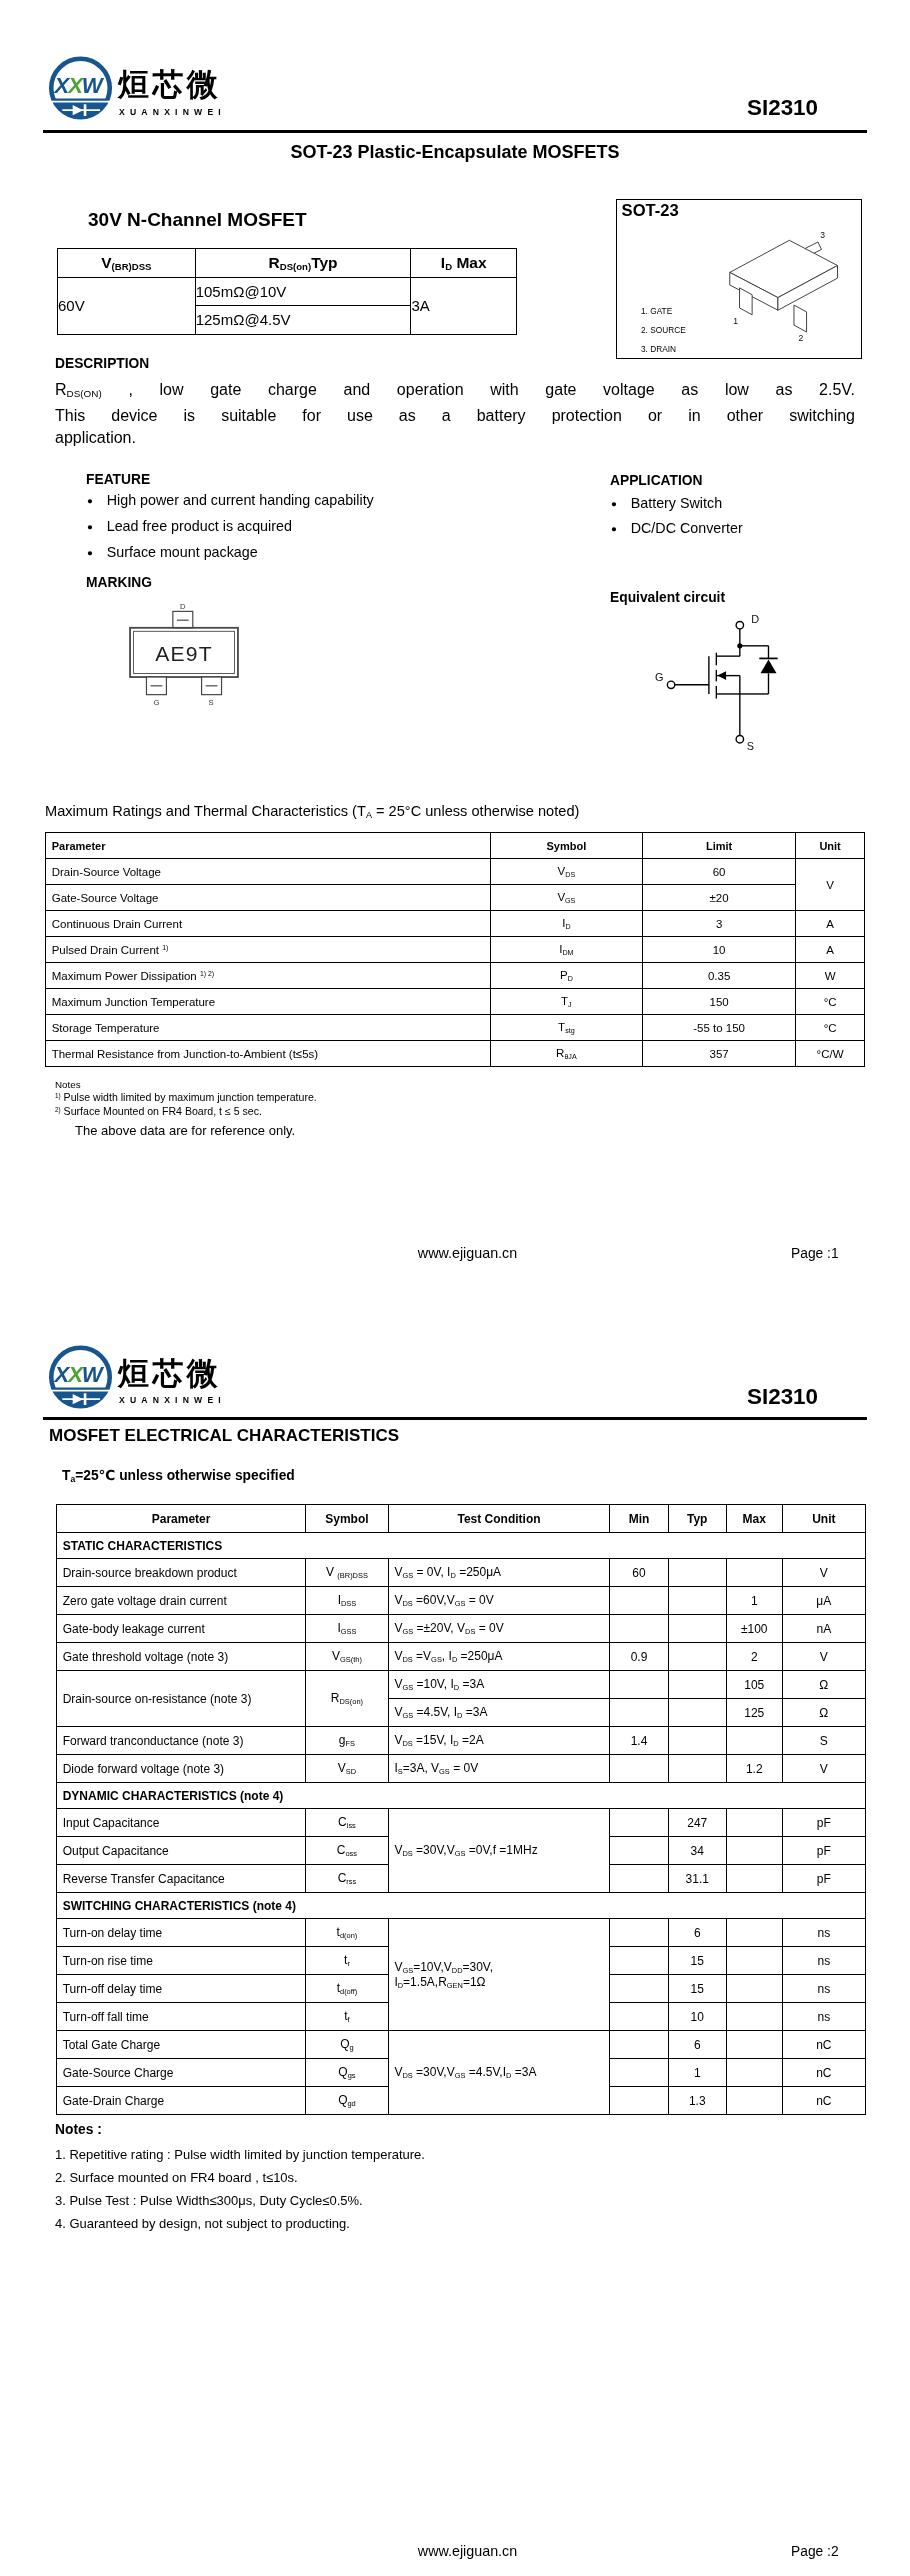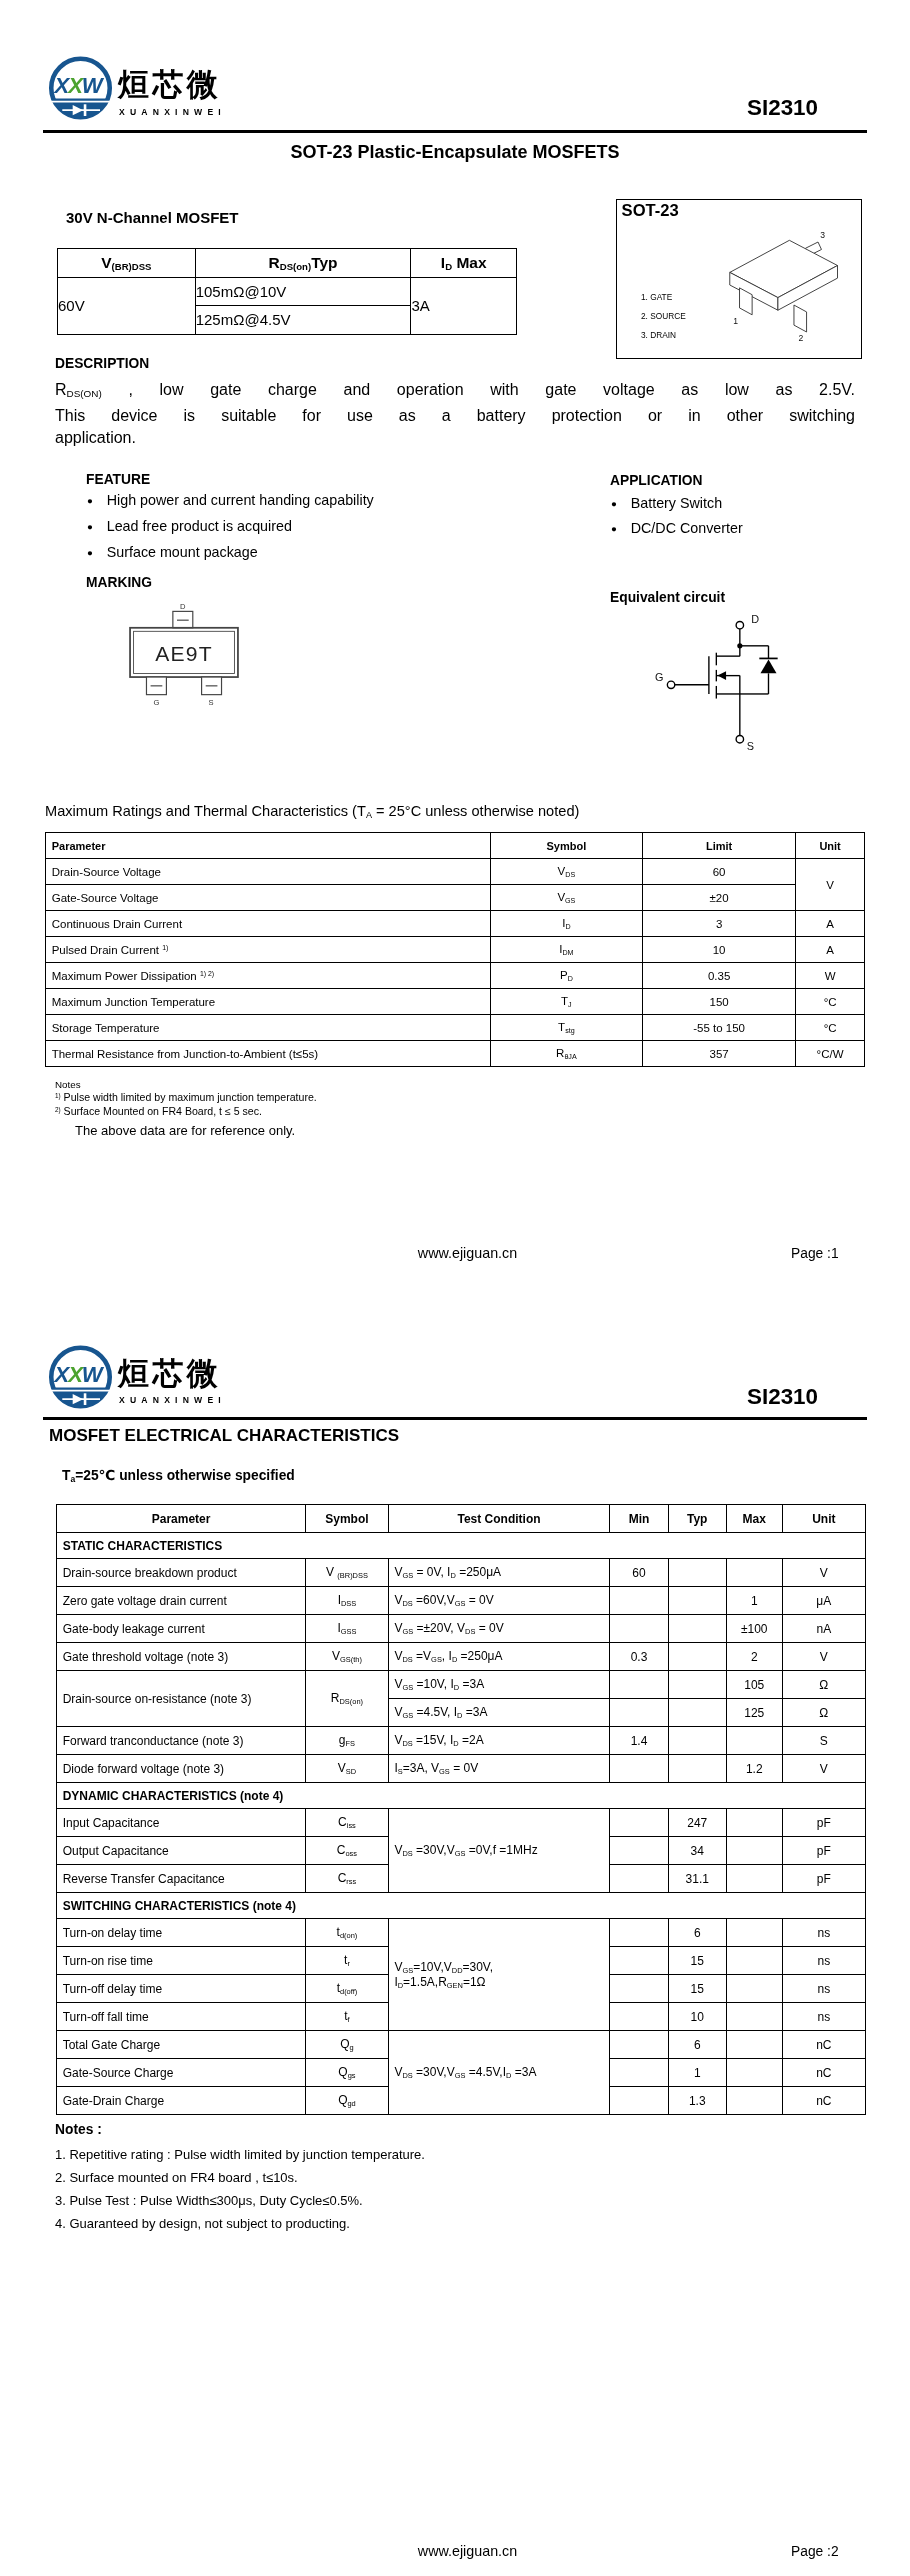--- a/index.html
+++ b/index.html
@@ -60,21 +60,21 @@
         <text x="52" y="58" fill="#17558f">W</text>
       </g>
     </svg>
     <div class="a cn" style="left:118px;top:64px;">烜芯微</div>
     <div class="a en" style="left:119px;top:107px;">XUANXINWEI</div>
     <div class="a partnum" style="left:657px;top:95px;">SI2310</div>
     <div class="a rule" style="left:43px;top:130px;width:824px;height:3.4px;"></div>
 
     <div class="a b" style="left:0;top:142px;width:910px;text-align:center;font-size:18px;">SOT-23  Plastic-Encapsulate  MOSFETS</div>
 
-    <div class="a b" style="left:66px;top:209px;font-size:15px;">30V N-Channel  MOSFET</div>
+    <div class="a b" style="left:88px;top:209px;font-size:19px;">30V N-Channel  MOSFET</div>
 
     <table class="t1 a" style="left:57px;top:248px;width:460px;">
       <colgroup>
           <col style="width:30%">
           <col style="width:47%">
           <col style="width:23%">
         </colgroup>
       <tbody>
           <tr>
         <th>V<sub>(BR)DSS</sub></th>
@@ -87,21 +87,21 @@
         <td rowspan="2">3A</td>
       </tr>
       <tr>
         <td>125mΩ@4.5V</td>
       </tr>
     </tbody>
       </table>
 
     <div class="a sotbox" style="left:616px;top:199px;width:244px;height:158px;">
       <div class="a b" style="left:4.6px;top:1.1px;font-size:16.6px;">SOT-23</div>
-      <div class="a pinlist" style="left:24px;top:88px;">
+      <div class="a pinlist" style="left:24px;top:102px;">
         <div>1. GATE</div>
         <div>2. SOURCE</div>
         <div>3. DRAIN</div>
       </div>
       <svg class="a" style="left:91px;top:25px;" width="149" height="120" viewBox="0 0 260 200">
         <g fill="#ffffff" stroke="#333" stroke-width="1.6" stroke-linejoin="round">
           <polygon points="170,36 192,25 198,38 176,49"></polygon>
           <polygon points="38,78 142,22 226,66 122,122"></polygon>
           <polygon points="38,78 122,122 122,144 38,100"></polygon>
           <polygon points="122,122 226,66 226,88 122,144"></polygon>
@@ -344,21 +344,21 @@
         <td class="pl">V<sub>GS</sub> =±20V, V<sub>DS</sub> = 0V</td>
         <td class="c"></td>
         <td class="c"></td>
         <td class="c">±100</td>
         <td class="c">nA</td>
       </tr>
       <tr>
         <td class="pl">Gate threshold voltage (note 3)</td>
         <td class="c">V<sub>GS(th)</sub></td>
         <td class="pl">V<sub>DS</sub> =V<sub>GS</sub>, I<sub>D</sub> =250μA</td>
-        <td class="c">0.3</td>
+        <td class="c">0.9</td>
         <td class="c"></td>
         <td class="c">2</td>
         <td class="c">V</td>
       </tr>
       <tr>
         <td class="pl" rowspan="2">Drain-source on-resistance (note 3)</td>
         <td class="c" rowspan="2">R<sub>DS(on)</sub></td>
         <td class="pl">V<sub>GS</sub> =10V, I<sub>D</sub> =3A</td>
         <td class="c"></td>
         <td class="c"></td>

